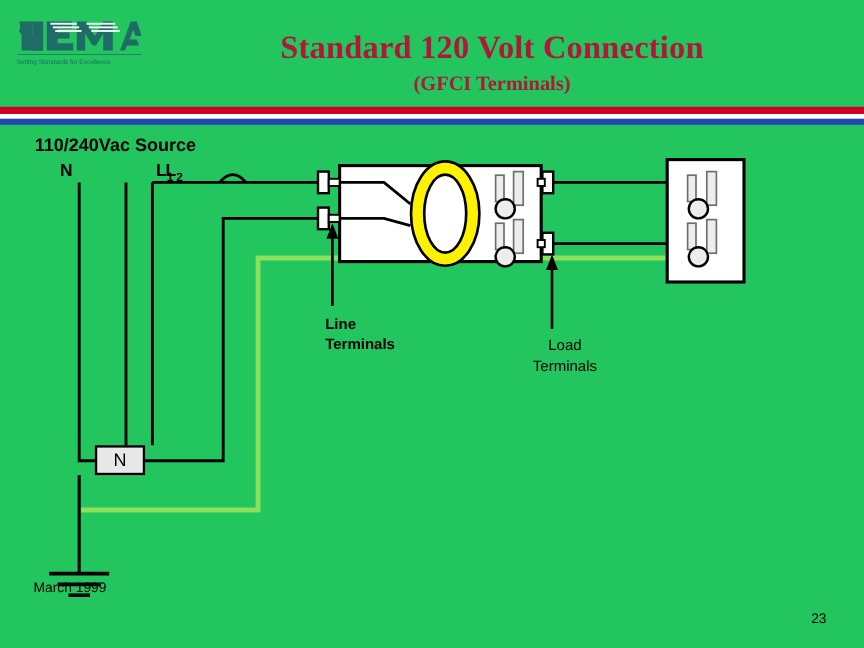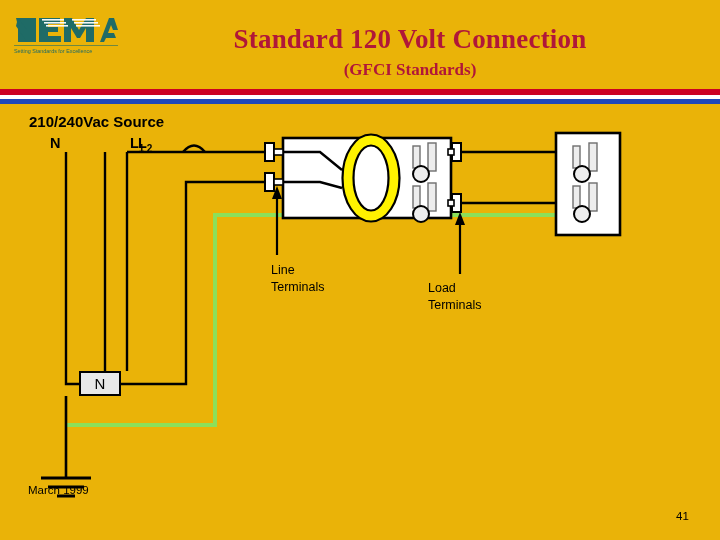--- a/index.html
+++ b/index.html
@@ -7,21 +7,21 @@
     padding: 0;
     background: #ffffff;
   }
   body {
     font-family: "Liberation Sans", sans-serif;
   }
   #slide {
     position: relative;
     width: 720px;
     height: 540px;
-    background: #eab308;
+    background: #22c55e;
     overflow: hidden;
   }
 
   
   #logo {
     position: absolute;
     left: 14px;
     top: 12px;
     width: 104px;
     height: 44px;
@@ -72,22 +72,22 @@
     color: #000000;
     white-space: nowrap;
   }
   .sub { font-size: 10px; vertical-align: sub; }
 
   #src-title { left: 29px;  top: 113px; font-size: 15px; }
   #lbl-n     { left: 50px;  top: 135px; }
   #lbl-l1    { left: 89px;  top: 135px; margin-left: 41px; }
   #lbl-l2    { left: 138px; top: 135px; }
 
-  #lbl-line { left: 271px; top: 262px; font-size: 12.5px; font-weight: normal; line-height: 17px; }
-  #lbl-load { left: 428px; top: 280px; font-size: 12.5px; font-weight: normal; line-height: 17px; }
+  #lbl-line { left: 271px; top: 262px; font-size: 12.5px; font-weight: bold; line-height: 17px; }
+  #lbl-load { left: 444px; top: 280px; font-size: 12.5px; font-weight: normal; line-height: 17px; text-align: center; }
 
   #neutral-box {
     position: absolute;
     left: 79px;
     top: 371px;
     width: 42px;
     height: 25px;
     background: #E8E8E8;
     border: 2px solid #000000;
     box-sizing: border-box;
@@ -153,27 +153,27 @@
         <rect x="62" y="13" width="24" height="1.6"></rect>
       </g>
       <g fill="#1F6B66">
         <rect x="0" y="33" width="104" height="0.6"></rect>
       </g>
       <text x="0" y="41" font-family="'Liberation Sans', sans-serif" font-size="5.4" fill="#1F6B66">Setting Standards for Excellence</text>
     </svg>
   </div>
 
   <div id="title">Standard 120 Volt Connection</div>
-  <div id="subtitle">(GFCI Standards)</div>
+  <div id="subtitle">(GFCI Terminals)</div>
 
   <div class="rule" id="rule-red"></div>
   <div class="rule" id="rule-white"></div>
   <div class="rule" id="rule-blue"></div>
 
-  <div class="dlabel" id="src-title">210/240Vac Source</div>
+  <div class="dlabel" id="src-title">110/240Vac Source</div>
 
   <div class="dlabel" id="lbl-n"><span>N</span></div>
   <div class="dlabel" id="lbl-l1"><span>L</span><span class="sub">1</span></div>
   <div class="dlabel" id="lbl-l2"><span>L</span><span class="sub">2</span></div>
 
   <div class="dlabel" id="lbl-line">
     <div>Line</div>
     <div>Terminals</div>
   </div>
   <div class="dlabel" id="lbl-load">
@@ -277,15 +277,15 @@
     <g stroke="#000000" fill="none">
       <line x1="66" y1="396" x2="66" y2="478" stroke-width="2.6"></line>
       <line x1="41" y1="478" x2="91" y2="478" stroke-width="3"></line>
       <line x1="48" y1="487" x2="84" y2="487" stroke-width="3"></line>
       <line x1="57" y1="496" x2="75" y2="496" stroke-width="3"></line>
     </g>
 
   </svg>
 
   <div id="footer-date">March 1999</div>
-  <div id="footer-page">41</div>
+  <div id="footer-page">23</div>
 
 </div>
 
 </body></html>

